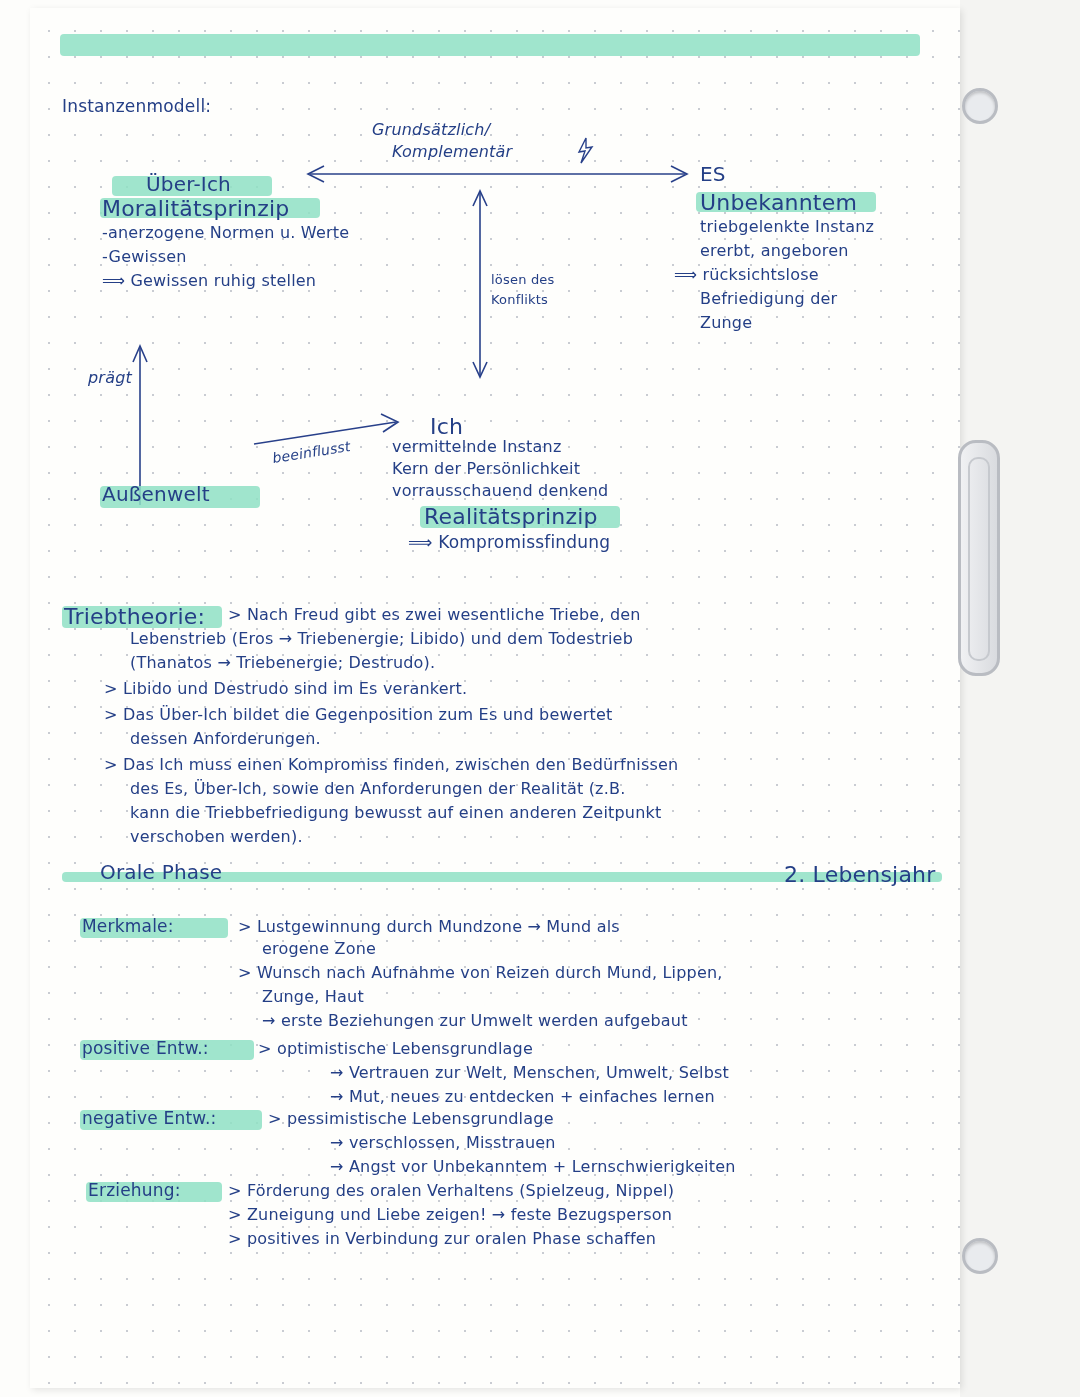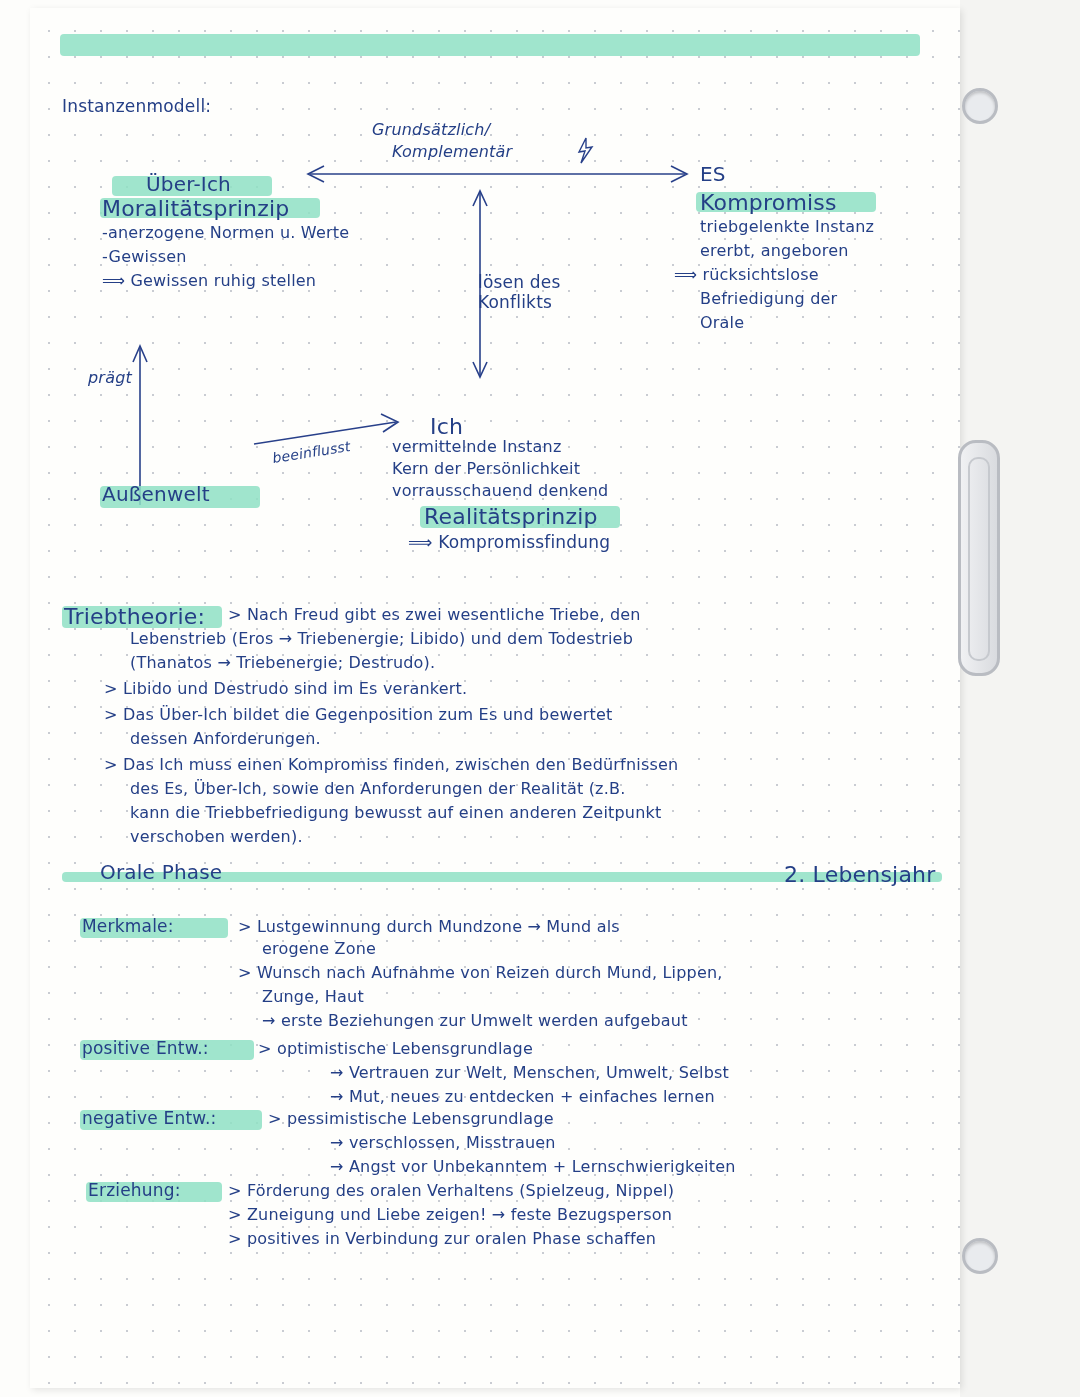--- a/index.html
+++ b/index.html
@@ -84,21 +84,21 @@
     letter-spacing: 1px;
     color: #2b4794;
   }
   .hl-line {
     position: absolute;
     background: #8fe0c4;
     border-radius: 4px;
     opacity: .85;
   }
   .sz14 { font-size: 14px; }
-  .sz15 { font-size: 17px; }
+  .sz15 { font-size: 13px; margin-left: 13px; }
   .sz16 { font-size: 16px; }
   .sz17 { font-size: 17px; }
   .sz18 { font-size: 22px; }
   .sz20 { font-size: 20px; }
   .ital { font-style: italic; }
   .blk { line-height: 1.42; }
   svg.deco { position: absolute; overflow: visible; }
 </style>
 </head>
 <body>
@@ -134,27 +134,27 @@
   <div class="hl-line" style="left:100px; top:198px; width:220px; height:20px;"></div>
   <div class="hand sz18" style="left:102px; top:196px;">Moralitätsprinzip</div>
 
   <div class="hand sz16 blk" style="left:102px; top:222px;">-anerzogene Normen u. Werte</div>
   <div class="hand sz16 blk" style="left:102px; top:246px;">-Gewissen</div>
   <div class="hand sz16 blk" style="left:102px; top:270px;">⟹ Gewissen ruhig stellen</div>
 
   <div class="hand sz20" style="left:700px; top:162px;">ES</div>
 
   <div class="hl-line" style="left:696px; top:192px; width:180px; height:20px;"></div>
-  <div class="hand sz18" style="left:700px; top:190px;">Kompromiss</div>
+  <div class="hand sz18" style="left:700px; top:190px;">Unbekanntem</div>
 
   <div class="hand sz16 blk" style="left:700px; top:216px;">triebgelenkte Instanz</div>
   <div class="hand sz16 blk" style="left:700px; top:240px;">ererbt, angeboren</div>
   <div class="hand sz16 blk" style="left:674px; top:264px;">⟹ rücksichtslose</div>
   <div class="hand sz16 blk" style="left:700px; top:288px;">Befriedigung der</div>
-  <div class="hand sz16 blk" style="left:700px; top:312px;">Orale</div>
+  <div class="hand sz16 blk" style="left:700px; top:312px;">Zunge</div>
 
   <svg class="deco" style="left:466px; top:186px; width:30px; height:200px;">
     <line x1="14" y1="6" x2="14" y2="190" stroke="#28408a" stroke-width="1.6"></line>
     <polyline points="7,20 14,5 21,20" fill="none" stroke="#28408a" stroke-width="1.6"></polyline>
     <polyline points="7,176 14,191 21,176" fill="none" stroke="#28408a" stroke-width="1.6"></polyline>
   </svg>
   <div class="hand sz15" style="left:478px; top:272px;">lösen des</div>
   <div class="hand sz15" style="left:478px; top:292px;">Konflikts</div>
 
   <svg class="deco" style="left:130px; top:340px; width:20px; height:170px;">

